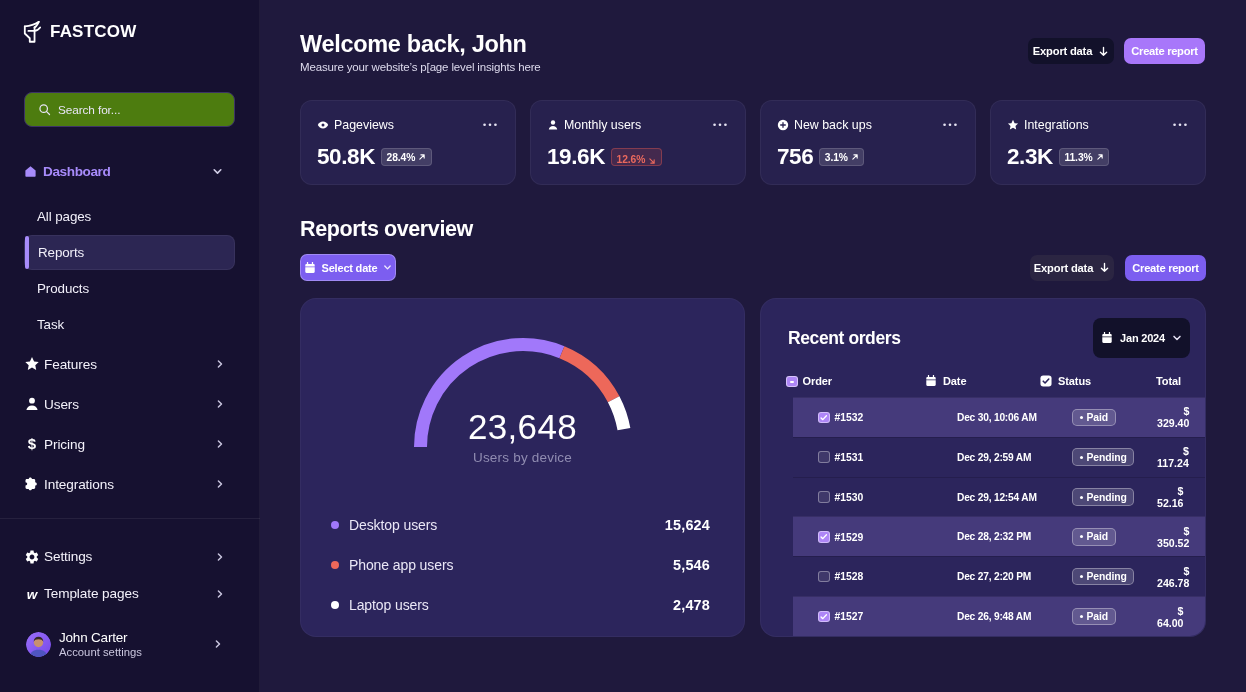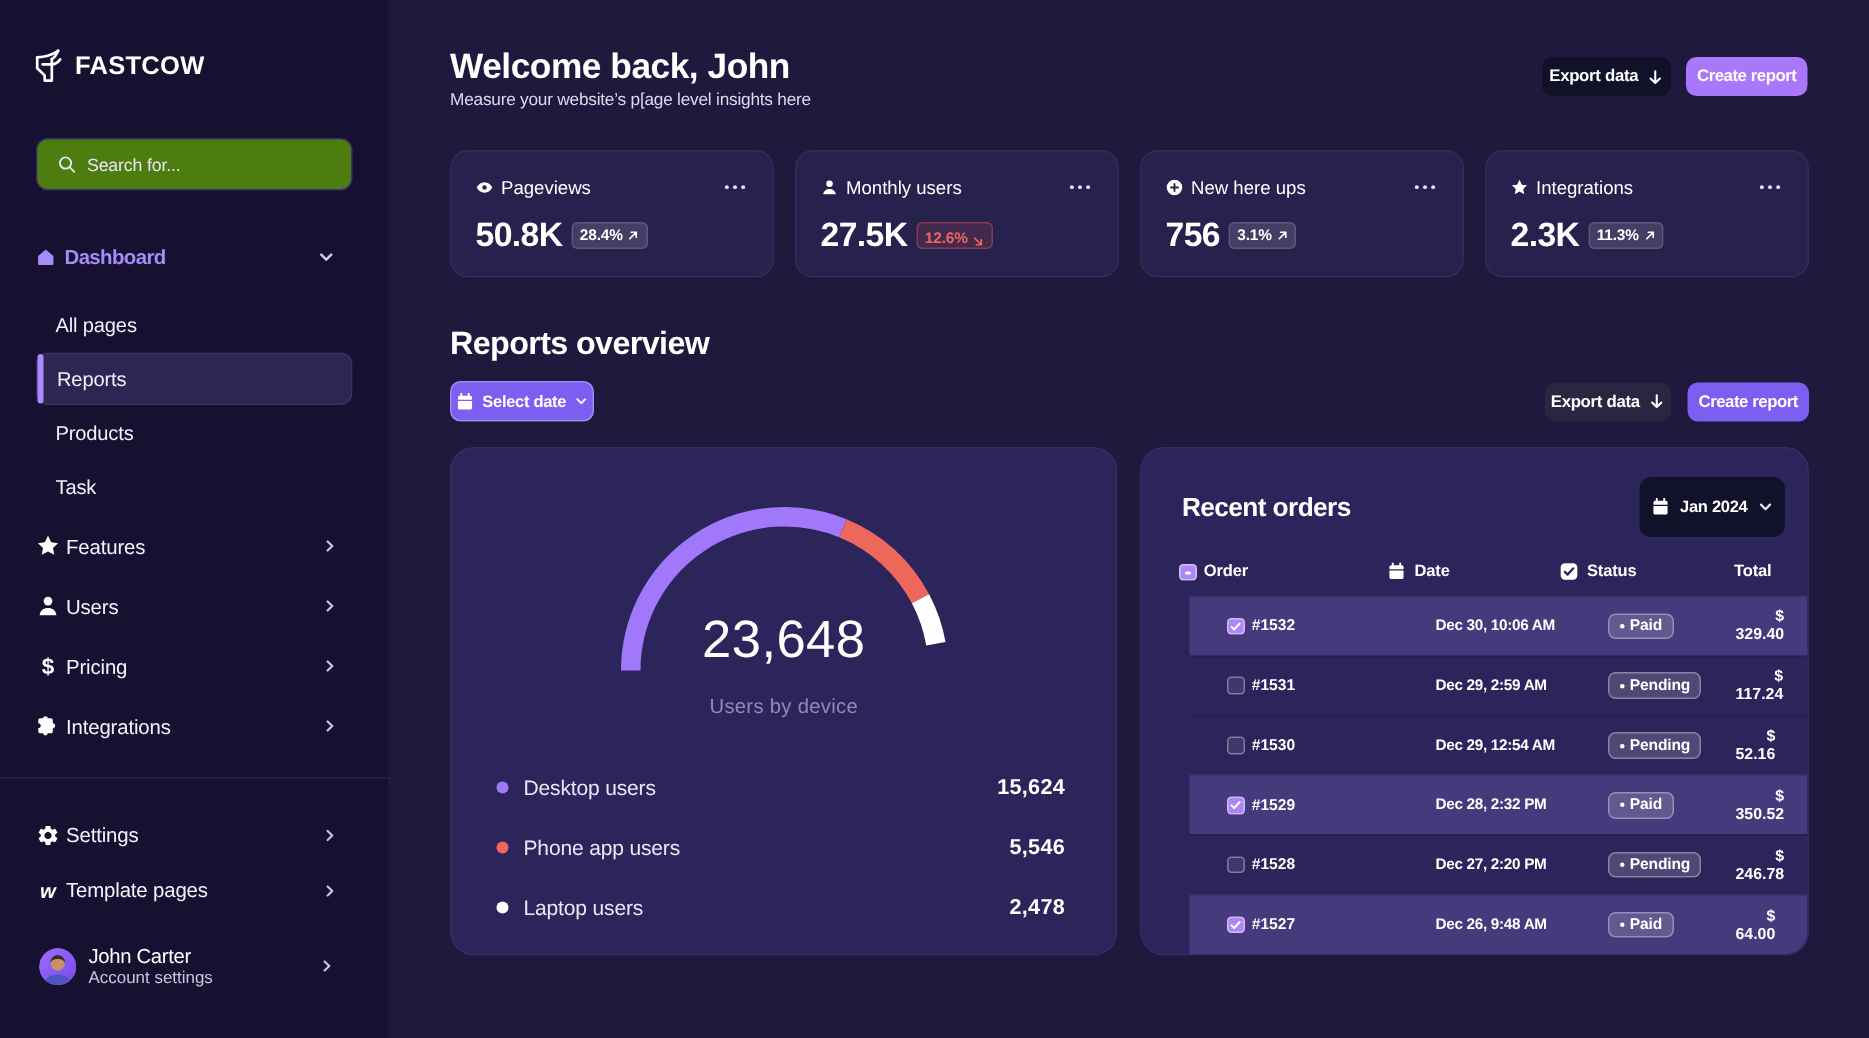--- a/index.html
+++ b/index.html
@@ -4,21 +4,21 @@
 <style>
   * { margin:0; padding:0; box-sizing:border-box; }
   html,body { background:#0c0a1a; }
   body { font-family:"Liberation Sans", sans-serif; -webkit-font-smoothing:antialiased; }
   .app { position:relative; width:1246px; height:692px; overflow:hidden; background:var(--bg-main); }
   .icon { display:inline-flex; align-items:center; justify-content:center; }
   .icon svg { width:100%; height:100%; display:block; }
 
   
   .sidebar { position:absolute; left:0; top:0; width:260px; height:692px; background:var(--bg-sidebar); border-right:1px solid rgba(255,255,255,0.045); z-index:2; }
-  .logo { position:absolute; left:23px; top:32px; display:flex; align-items:center; gap:9px; }
+  .logo { position:absolute; left:23px; top:20px; display:flex; align-items:center; gap:9px; }
   .logo .icon { width:18px; height:24px; color:#fff; }
   .logo-text { font-size:17px; font-weight:800; letter-spacing:0.2px; color:#fff; }
 
   .search { position:absolute; left:24px; top:92px; width:211px; height:35px; border-radius:8px; background:#4d7c0f; border:1px solid #3c3366; display:flex; align-items:center; padding:0 13px; gap:7px; }
   .search .icon { width:13px; height:13px; color:#e9e6f7; }
   .search-placeholder { font-size:11.8px; font-weight:400; color:#e9e6f7; letter-spacing:-0.1px; }
 
   .nav-dashboard { position:absolute; left:24px; top:158px; width:211px; height:26px; display:flex; align-items:center; cursor:pointer; }
   .nav-dashboard .home { width:13px; height:13px; color:var(--accent); margin-right:6px; }
   .nav-dashboard .lbl { font-size:13.6px; font-weight:700; color:var(--accent); letter-spacing:-0.4px; }
@@ -84,21 +84,21 @@
   .controls-right { margin-left:auto; display:flex; gap:11px; } .controls-right .btn-export { width:84px; }
   .controls .btn-export, .controls .btn-create { height:26px; }
 
   .cards { position:absolute; left:40px; top:298px; width:906px; height:339px; display:flex; gap:15px; }
   .panel { background:var(--bg-panel); border:1px solid rgba(255,255,255,0.04); border-radius:16px; position:relative; }
   .gauge-card { width:445px; flex:none; }
   .orders-card { flex:1; overflow:hidden; }
 
   .gauge-svg { position:absolute; left:0; top:0; width:445px; height:230px; }
   .gauge-total { position:absolute; left:0; top:108px; width:100%; text-align:center; font-size:35px; line-height:40px; font-weight:400; color:#fff; letter-spacing:0.3px; }
-  .gauge-caption { position:absolute; left:0; top:164px; width:100%; text-align:center; font-size:13.5px; font-weight:400; color:#908cb1; letter-spacing:0.2px; }
+  .gauge-caption { position:absolute; left:0; top:151px; width:100%; text-align:center; font-size:13.5px; font-weight:400; color:#908cb1; letter-spacing:0.2px; }
   .legend { position:absolute; left:29.5px; right:34px; top:206px; }
   .legend-row { height:40px; display:flex; align-items:center; }
   .legend-dot { width:8.5px; height:8.5px; border-radius:50%; margin-right:10px; flex:none; }
   .legend-label { font-size:14px; font-weight:400; color:#eae7f6; letter-spacing:-0.1px; }
   .legend-value { margin-left:auto; font-size:14.4px; font-weight:700; color:#fff; letter-spacing:0.2px; }
 
   .orders-head { height:66px; display:flex; align-items:center; padding:12px 15px 0 27px; }
   .orders-title { font-size:17.5px; font-weight:700; color:#fff; letter-spacing:-0.4px; }
   .btn-period { margin-left:auto; width:97px; height:40px; gap:7px; font-size:11px; font-weight:700; background:var(--btn-dark-1); border-radius:8px; letter-spacing:-0.2px; }
   .btn-period .cal { width:12px; height:12px; }
@@ -373,41 +373,41 @@
             <span class="stat-label">Monthly users</span>
             <span class="icon stat-dots">
               <svg viewBox="0 0 18 4" fill="currentColor">
                 <circle cx="2" cy="2" r="1.7"></circle>
                 <circle cx="9" cy="2" r="1.7"></circle>
                 <circle cx="16" cy="2" r="1.7"></circle>
               </svg>
             </span>
           </div>
           <div class="stat-valrow">
-            <span class="stat-value">27.5K</span>
+            <span class="stat-value">19.6K</span>
             <span class="delta" data-tone="negative">
               <span>12.6%</span>
               <span class="icon">
                 <svg viewBox="0 0 10 10" fill="none" stroke="currentColor" stroke-width="1.4" stroke-linecap="round" stroke-linejoin="round">
                   <path d="M2.3 2.3l5.4 5.4M7.7 3.6v4.1H3.6"></path>
                 </svg>
               </span>
             </span>
           </div>
         </div>
 
         <div class="stat-card">
           <div class="stat-top">
             <span class="icon sicon">
               <svg viewBox="0 0 16 16">
                 <circle cx="8" cy="8" r="6.9" fill="currentColor"></circle>
                 <path d="M8 4.9v6.2M4.9 8h6.2" stroke="var(--bg-card-stat)" stroke-width="1.7" stroke-linecap="round"></path>
               </svg>
             </span>
-            <span class="stat-label">New here ups</span>
+            <span class="stat-label">New back ups</span>
             <span class="icon stat-dots">
               <svg viewBox="0 0 18 4" fill="currentColor">
                 <circle cx="2" cy="2" r="1.7"></circle>
                 <circle cx="9" cy="2" r="1.7"></circle>
                 <circle cx="16" cy="2" r="1.7"></circle>
               </svg>
             </span>
           </div>
           <div class="stat-valrow">
             <span class="stat-value">756</span>

